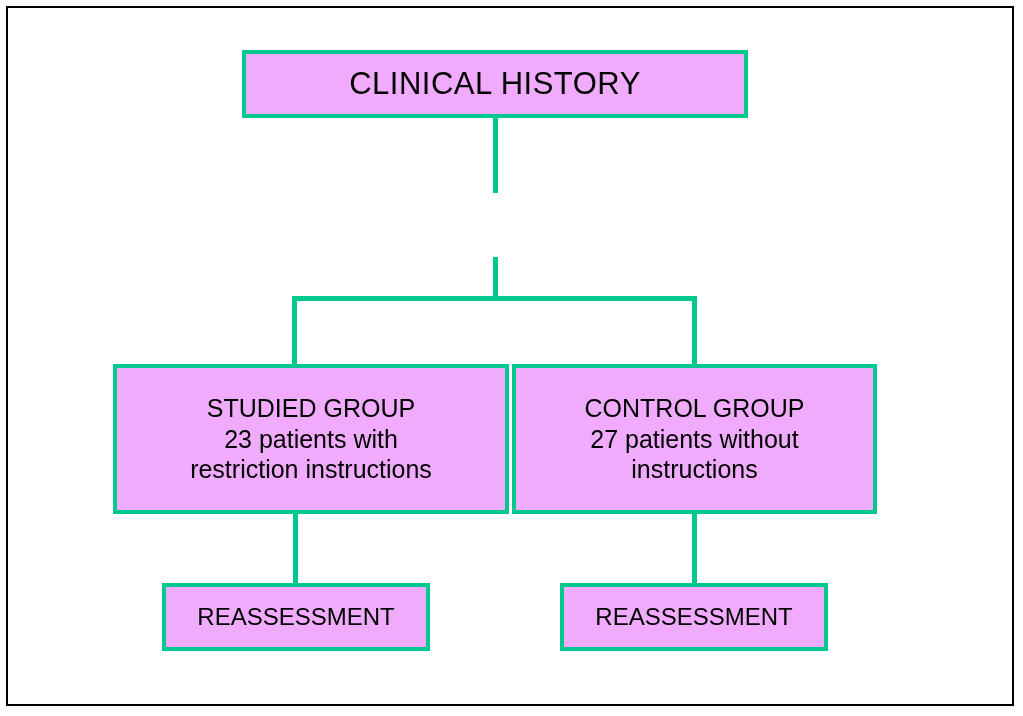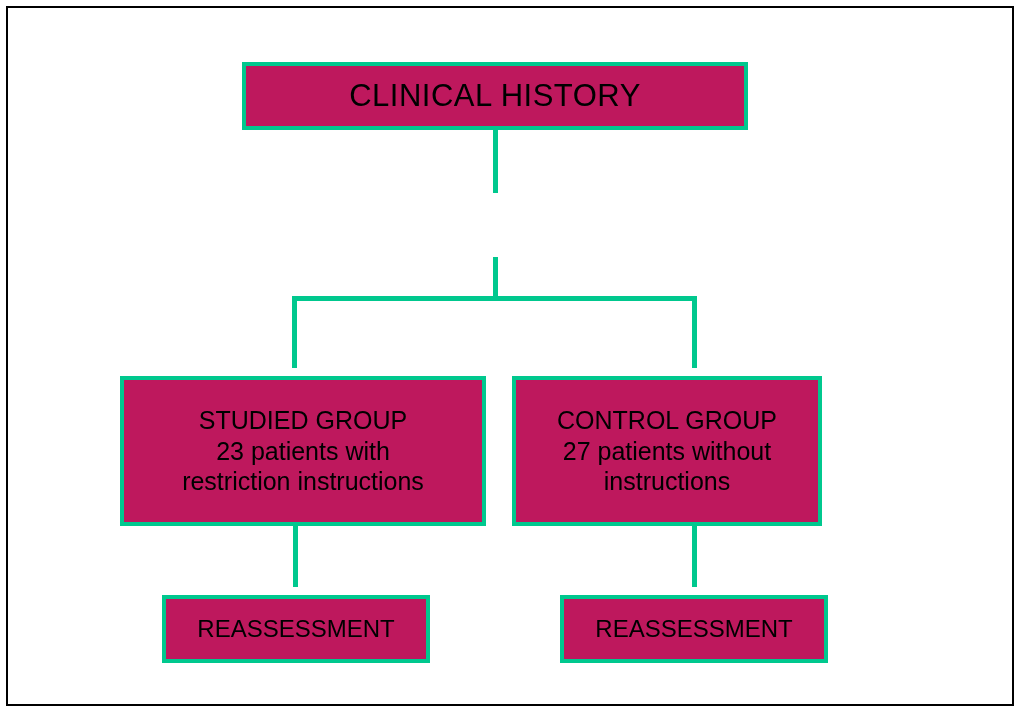--- a/index.html
+++ b/index.html
@@ -32,54 +32,53 @@
     left: 0;
     top: 0;
     width: 1023px;
     height: 716px;
   }
 
   .node {
     position: absolute;
     box-sizing: border-box;
     border: 4px solid #00c88e;
-    background: #be185d;
+    background: #f0abfc;
     display: flex;
     align-items: center;
     justify-content: center;
     text-align: center;
     color: #000000;
     line-height: 1.22;
     white-space: pre-line;
-    margin-top: 12px;
   }
 
   .node-text {
     display: block;
     width: 100%;
     white-space: pre-line;
   }
 
   
   #node-clinical-history {
     left: 242px;  top: 50px;   width: 506px;  height: 68px;
     font-size: 31px;
     letter-spacing: 0.5px;
   }
   #node-dix-hallpike {
     left: 244px;  top: 189px;  width: 504px;  height: 72px;
     font-size: 27px;
     letter-spacing: 0.3px;
   }
   #node-studied-group {
-    left: 120px;  top: 364px;  width: 366px;  height: 150px;
+    left: 113px;  top: 364px;  width: 396px;  height: 150px;
     font-size: 25px;
   }
   #node-control-group {
-    left: 512px;  top: 364px;  width: 310px;  height: 150px;
+    left: 512px;  top: 364px;  width: 365px;  height: 150px;
     font-size: 25px;
   }
   #node-reassessment-left {
     left: 162px;  top: 583px;  width: 268px;  height: 68px;
     font-size: 24px;
   }
   #node-reassessment-right {
     left: 560px;  top: 583px;  width: 268px;  height: 68px;
     font-size: 24px;
   }

